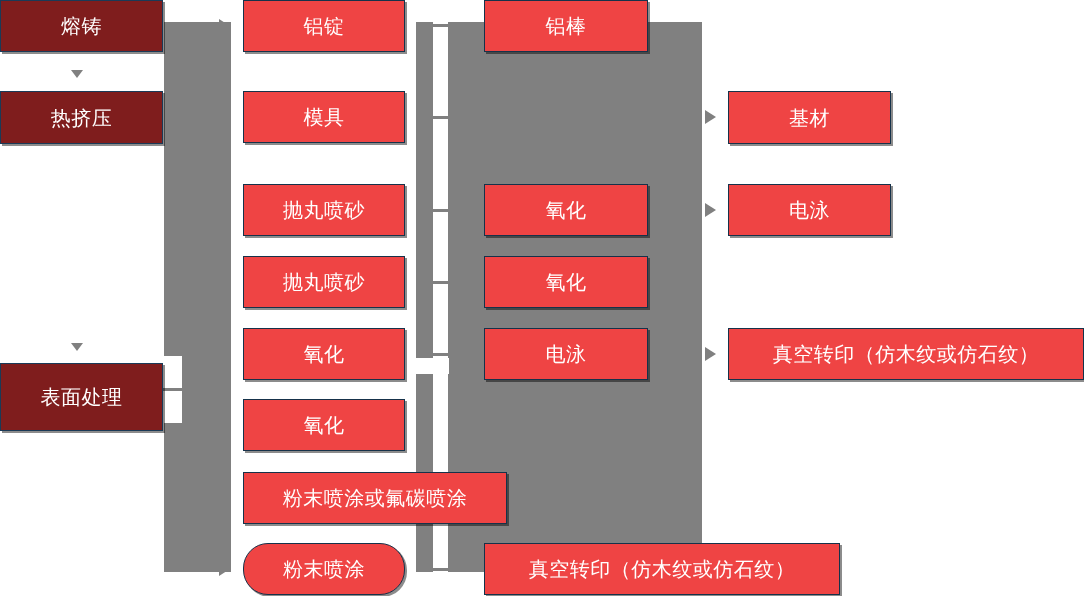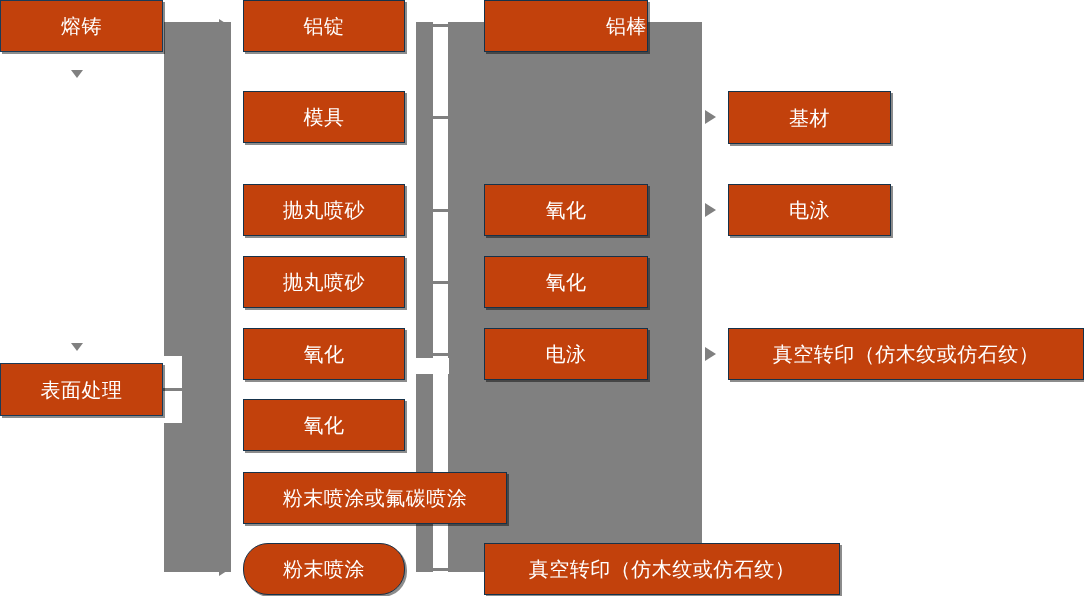--- a/index.html
+++ b/index.html
@@ -58,22 +58,22 @@
     justify-content: center;
     color: #ffffff;
     text-align: center;
     border: 1px solid #1a3a57;
     box-shadow: 2px 2px 0 rgba(0,0,0,0.45);
     font-size: 20px;
     line-height: 1.1;
     letter-spacing: 0.5px;
     white-space: nowrap;
   }
-  .node.dark { background: #c2410c; }
-  .node.mid  { background: #c2410c; border-color: #16324a; }
+  .node.dark { background: #7f1d1d; }
+  .node.mid  { background: #ef4444; border-color: #16324a; }
 </style>
 </head>
 <body>
 
 <div id="canvas">
 
   <div class="gray" style="left:164px; top:22px; width:67px; height:550px;"></div>
 
   <div class="white-notch" style="left:164px; top:356px; width:18px; height:67px;"></div>
   <div class="gray-line-h" style="left:163px; top:388px; width:22px;"></div>
@@ -103,21 +103,24 @@
   <div class="white-notch" style="left:433px; top:358px; width:16px; height:16px;"></div>
   <div class="white-notch" style="left:416px; top:358px; width:17px; height:16px;"></div>
 
   <div class="gray-arrow" style="left:705px; top:110px;"></div>
   <div class="gray-arrow" style="left:705px; top:203px;"></div>
   <div class="gray-arrow" style="left:705px; top:347px;"></div>
 
   <div class="node dark" style="left:0px; top:0px; width:163px; height:52px;">
     <span>熔铸</span>
   </div>
-  <div class="node dark" style="left:0px; top:363px; width:163px; height:53px;">
+  <div class="node dark" style="left:0px; top:91px; width:163px; height:53px;">
+    <span>热挤压</span>
+  </div>
+  <div class="node dark" style="left:0px; top:363px; width:163px; height:68px;">
     <span>表面处理</span>
   </div>
 
   <div class="node mid" style="left:243px; top:0px; width:162px; height:52px;">
     <span>铝锭</span>
   </div>
   <div class="node mid" style="left:243px; top:91px; width:162px; height:52px;">
     <span>模具</span>
   </div>
   <div class="node mid" style="left:243px; top:184px; width:162px; height:52px;">
@@ -132,21 +135,21 @@
   <div class="node mid" style="left:243px; top:399px; width:162px; height:52px;">
     <span>氧化</span>
   </div>
   <div class="node mid" style="left:243px; top:472px; width:264px; height:52px;justify-content:center;">
     <span>粉末喷涂或氟碳喷涂</span>
   </div>
   <div class="node mid" style="left:243px; top:543px; width:162px; height:52px;border-radius:25px;">
     <span>粉末喷涂</span>
   </div>
 
-  <div class="node mid" style="left:484px; top:0px; width:164px; height:52px;justify-content:flex-end;">
+  <div class="node mid" style="left:484px; top:0px; width:164px; height:52px;">
     <span>铝棒</span>
   </div>
   <div class="node mid" style="left:484px; top:184px; width:164px; height:52px;">
     <span>氧化</span>
   </div>
   <div class="node mid" style="left:484px; top:256px; width:164px; height:52px;">
     <span>氧化</span>
   </div>
   <div class="node mid" style="left:484px; top:328px; width:164px; height:52px;">
     <span>电泳</span>

